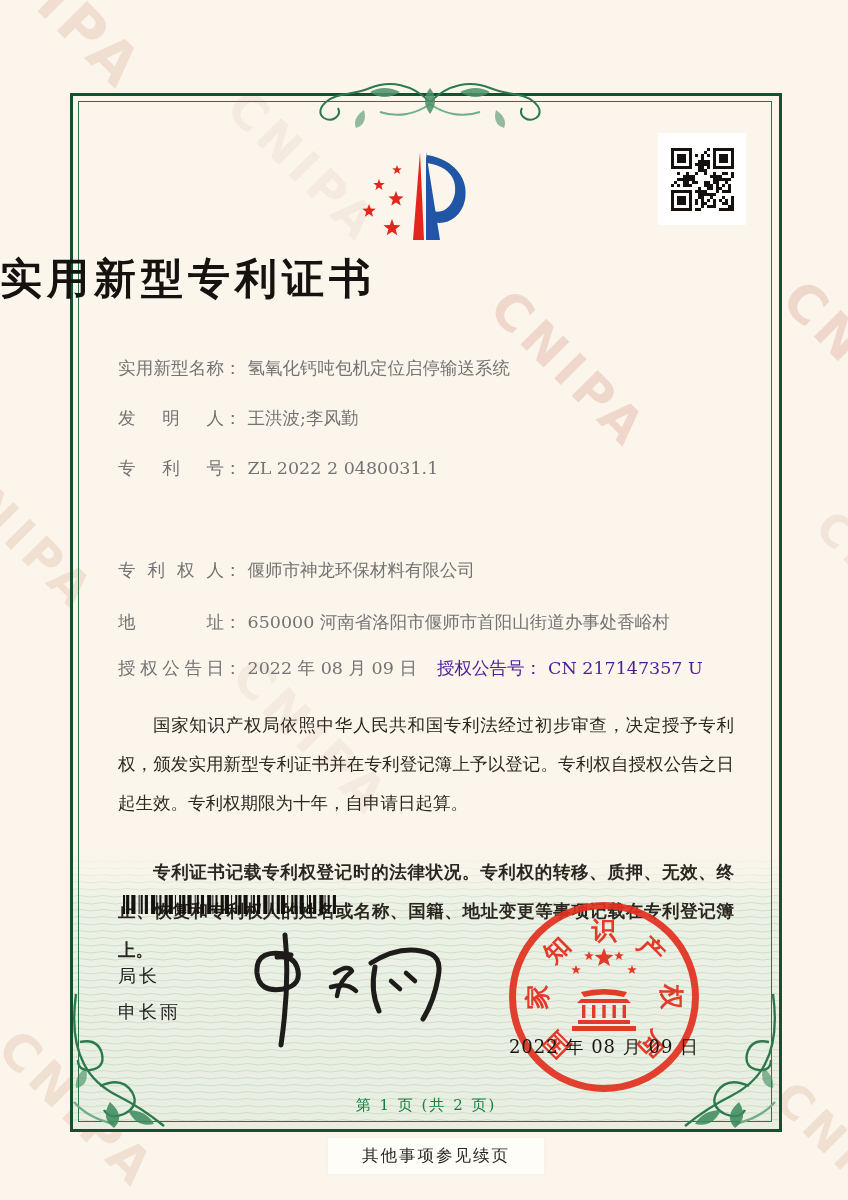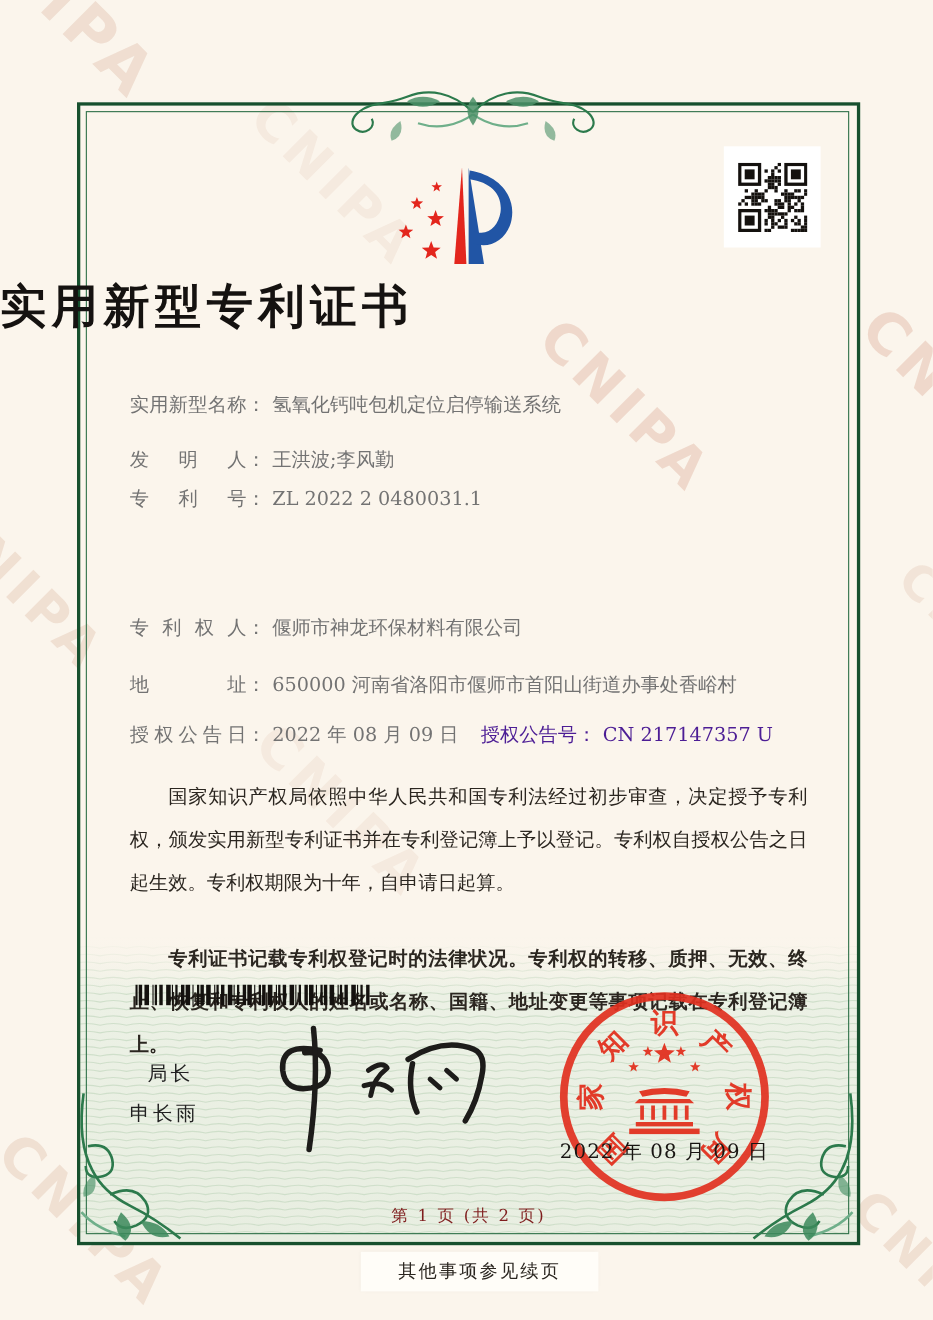--- a/index.html
+++ b/index.html
@@ -37,21 +37,21 @@
   .fcolon{display:inline-block;}
   .fvalue{display:inline-block;margin-left:6px;}
   .frow2{position:absolute;left:437px;font-size:17.5px;color:#4c1d95;white-space:nowrap;}
 
   .body-par{position:absolute;left:118px;width:616px;font-size:17.5px;line-height:39px;
         color:#2b2620;text-align:justify;text-indent:2em;}
 
   .sig-label{position:absolute;left:118px;font-size:18px;color:#222;letter-spacing:3px;}
 
   .page-num{position:absolute;left:73px;top:1096px;width:706px;text-align:center;
-        font-size:15px;color:#7f1d1d;letter-spacing:2px;}
+        font-size:15px;color:#15803d;letter-spacing:2px;}
 
   .note-box{position:absolute;left:328px;top:1138px;width:216px;height:36px;
         background:#fffdf8;box-shadow:0 0 4px rgba(0,0,0,0.04);
         text-align:center;line-height:36px;font-size:16.5px;color:#2b2620;letter-spacing:2px;}
 
   
   .seal{position:absolute;left:509px;top:902px;width:190px;height:190px;}
   .seal-ring{position:absolute;left:0;top:0;width:176px;height:176px;border:7px solid rgba(225,48,31,0.92);
         border-radius:50%;}
   .seal-char{position:absolute;left:50%;top:50%;font-size:25px;font-weight:bold;
@@ -319,21 +319,21 @@
   </div>
 
   <div class="title">实用新型专利证书</div>
 
   <div class="frow" style="top:356px;">
     <span class="flabel">实用新型名称</span><span class="fcolon">：</span><span class="fvalue">氢氧化钙吨包机定位启停输送系统</span>
   </div>
   <div class="frow" style="top:406px;">
     <span class="flabel">发明人</span><span class="fcolon">：</span><span class="fvalue">王洪波;李风勤</span>
   </div>
-  <div class="frow" style="top:441px;text-decoration:underline;">
+  <div class="frow" style="top:456px;text-decoration:underline;">
     <span class="flabel">专利号</span><span class="fcolon">：</span><span class="fvalue">ZL 2022 2 0480031.1</span>
   </div>
   <div class="frow" style="top:558px;">
     <span class="flabel">专利权人</span><span class="fcolon">：</span><span class="fvalue">偃师市神龙环保材料有限公司</span>
   </div>
   <div class="frow" style="top:610px;">
     <span class="flabel">地址</span><span class="fcolon">：</span><span class="fvalue">650000 河南省洛阳市偃师市首阳山街道办事处香峪村</span>
   </div>
   <div class="frow" style="top:656px;">
     <span class="flabel">授权公告日</span><span class="fcolon">：</span><span class="fvalue">2022 年 08 月 09 日</span>
@@ -387,21 +387,21 @@
       <rect x="170" y="0" width="4" height="19" fill="#14110e"></rect>
       <rect x="177" y="0" width="1" height="19" fill="#14110e"></rect>
       <rect x="179" y="0" width="2" height="19" fill="#14110e"></rect>
       <rect x="183" y="0" width="3" height="19" fill="#14110e"></rect>
       <rect x="189" y="0" width="4" height="19" fill="#14110e"></rect>
       <rect x="194" y="0" width="1" height="19" fill="#14110e"></rect>
       <rect x="197" y="0" width="2" height="19" fill="#14110e"></rect>
       <rect x="202" y="0" width="3" height="19" fill="#14110e"></rect>
     </svg>
 
-  <div class="sig-label" style="top:964px;margin-left:16px;">局长</div>
+  <div class="sig-label" style="top:964px;">局长</div>
   <div class="sig-label" style="top:1000px;">申长雨</div>
 
   <svg class="abs" style="left:235px;top:925px;" width="210" height="125" viewBox="0 0 210 125">
     <g fill="none" stroke="#1d1c1a" stroke-width="5" stroke-linecap="round" stroke-linejoin="round">
       <path d="M56,30 Q20,22 22,48 Q24,68 48,64 Q68,60 62,42 Q58,30 42,32"></path>
       <path d="M50,10 Q55,58 46,120"></path>
       <path d="M100,48 Q113,39 117,46 Q104,56 102,71" stroke-width="4.5"></path>
       <path d="M96,62 Q112,57 121,66" stroke-width="4.5"></path>
       <path d="M140,42 Q135,66 144,86"></path>
       <path d="M136,38 Q168,18 196,29 Q207,34 203,53 Q199,76 188,94"></path>

